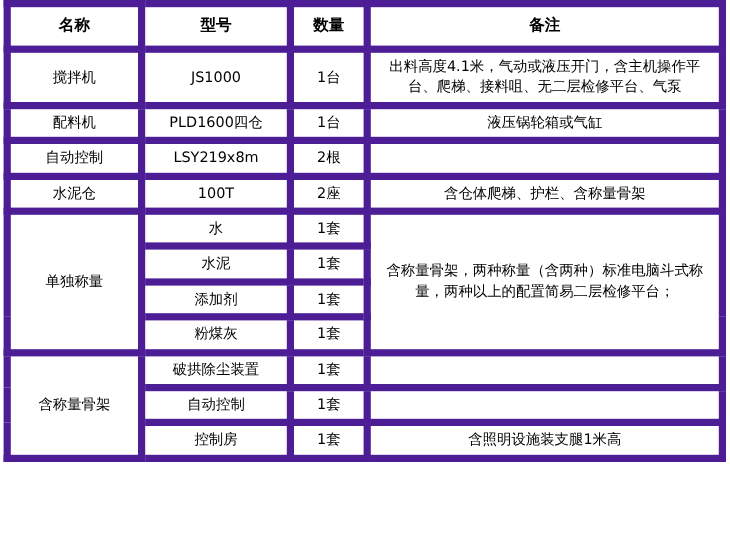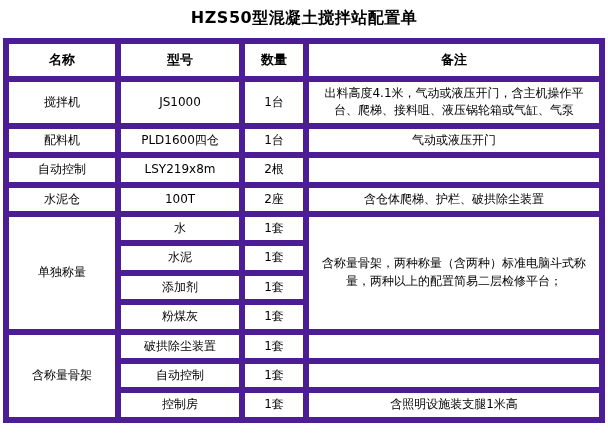--- a/index.html
+++ b/index.html
@@ -62,21 +62,20 @@
     margin-top: 24px;
   }
   .row-h { height: 25px; }
   .row-tall { height: 44px; }
 </style>
 </head>
 <body>
 
 <div class="page">
 
-  <div class="doc-title">HZS50型混凝土搅拌站配置单</div>
 
   <table class="config-table">
     <colgroup>
       <col class="col-name">
       <col class="col-model">
       <col class="col-qty">
       <col class="col-remark">
     </colgroup>
     <thead>
       <tr>
@@ -85,42 +84,42 @@
         <th>数量</th>
         <th>备注</th>
       </tr>
     </thead>
     <tbody>
 
       <tr class="row-tall">
         <td>搅拌机</td>
         <td>JS1000</td>
         <td>1台</td>
-        <td class="remark-cell">出料高度4.1米，气动或液压开门，含主机操作平台、爬梯、接料咀、液压锅轮箱或气缸、气泵</td>
+        <td class="remark-cell">出料高度4.1米，气动或液压开门，含主机操作平台、爬梯、接料咀、无二层检修平台、气泵</td>
       </tr>
 
       <tr class="row-h">
         <td>配料机</td>
         <td>PLD1600四仓</td>
         <td>1台</td>
-        <td class="remark-cell">气动或液压开门</td>
+        <td class="remark-cell">液压锅轮箱或气缸</td>
       </tr>
 
       <tr class="row-h">
         <td>自动控制</td>
         <td>LSY219x8m</td>
         <td>2根</td>
         <td class="remark-cell"></td>
       </tr>
 
       <tr class="row-h">
         <td>水泥仓</td>
         <td>100T</td>
         <td>2座</td>
-        <td class="remark-cell">含仓体爬梯、护栏、破拱除尘装置</td>
+        <td class="remark-cell">含仓体爬梯、护栏、含称量骨架</td>
       </tr>
 
       <tr class="row-h">
         <td class="group-name" rowspan="4">单独称量</td>
         <td>水</td>
         <td>1套</td>
         <td class="remark-cell" rowspan="4">含称量骨架，两种称量（含两种）标准电脑斗式称量，两种以上的配置简易二层检修平台；</td>
       </tr>
       <tr class="row-h">
         <td>水泥</td>

